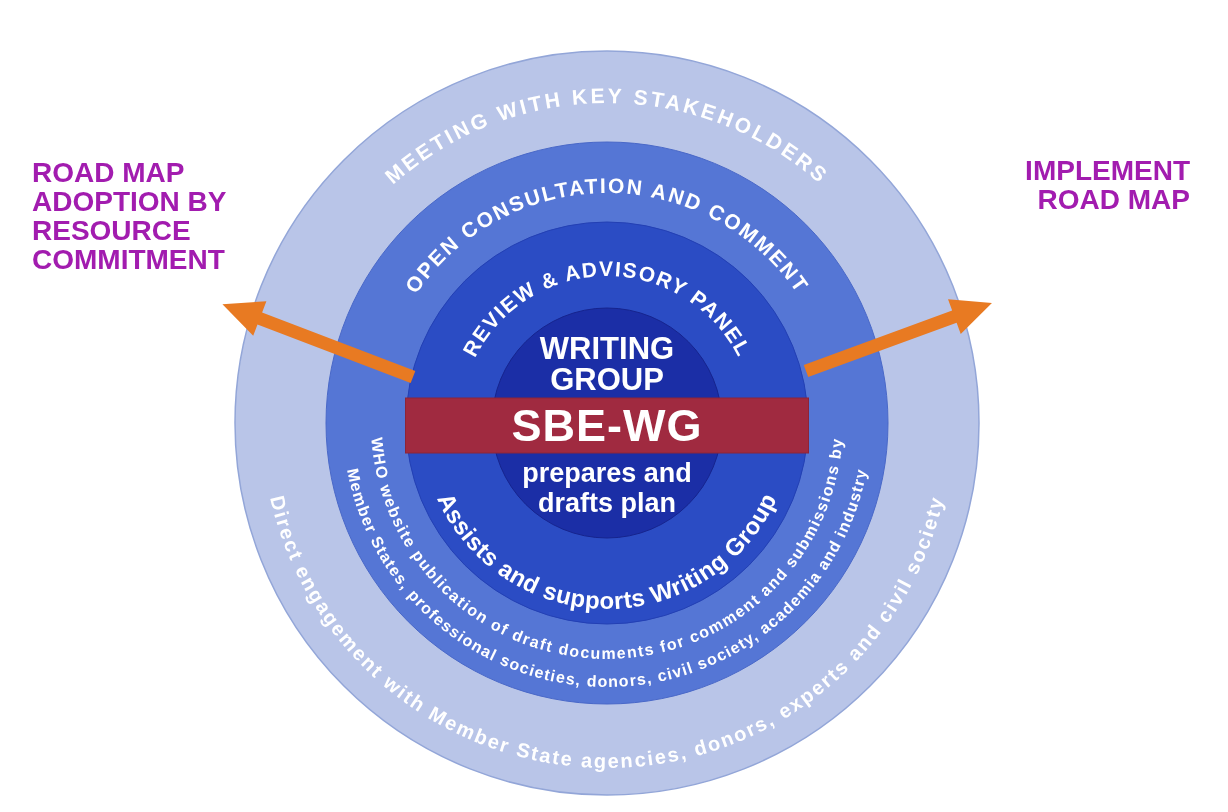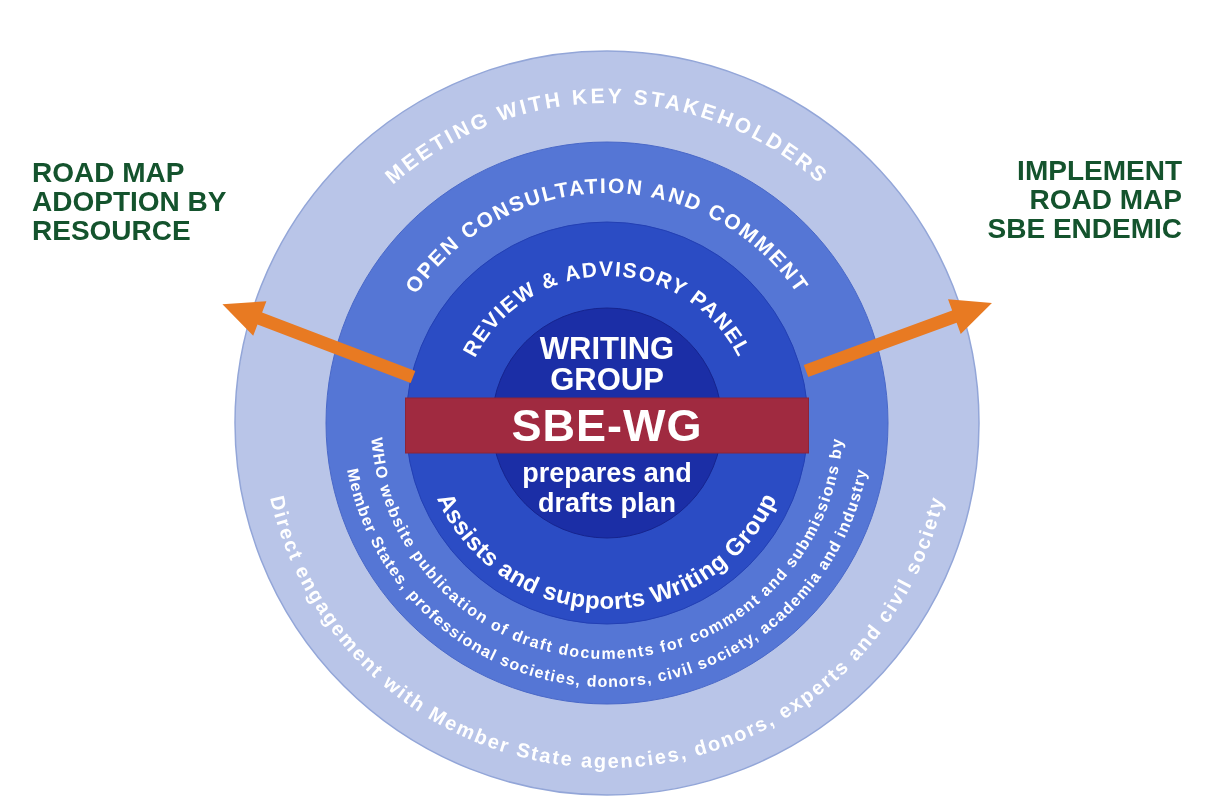--- a/index.html
+++ b/index.html
@@ -28,25 +28,25 @@
   .banner-text  { fill: #ffffff; font-weight: bold; font-size: 45px; letter-spacing: 1px; }
   .core-sub     { fill: #ffffff; font-weight: bold; font-size: 27px; }
   text { font-family: "Liberation Sans", sans-serif; }
 
   
   .side-label {
     position: absolute;
     font-weight: bold;
     font-size: 28px;
     line-height: 29px;
-    color: #14532d;
+    color: #a21caf;
     white-space: nowrap;
   }
   .side-label.left  { left: 32px;  top: 158px; text-align: left;  }
-  .side-label.right { right: 46px; top: 156px; text-align: right; }
+  .side-label.right { right: 38px; top: 156px; text-align: right; }
 </style>
 </head>
 <body>
 
 <div class="canvas">
 
   <svg width="1228" height="812" viewBox="0 0 1228 812">
     <defs>
 
       <path id="arcTop1" d="M 287 423 A 320 320 0 0 1 927 423"></path>
@@ -96,21 +96,21 @@
     <text class="core-sub" x="607" y="512" text-anchor="middle">drafts plan</text>
 
     <path d="M 0 -6.5 H 164 V -18.5 L 204 0 L 164 18.5 V 6.5 H 0 Z" transform="translate(413,377) rotate(-159.1)" fill="#e87a22"></path>
     <path d="M 0 -6.5 H 158 V -18.5 L 198 0 L 158 18.5 V 6.5 H 0 Z" transform="translate(806,371) rotate(-20.1)" fill="#e87a22"></path>
   </svg>
 
   <div class="side-label left">
     <div>ROAD MAP</div>
     <div>ADOPTION BY</div>
     <div>RESOURCE</div>
+    <div>COMMITMENT</div>
   </div>
 
   <div class="side-label right">
     <div>IMPLEMENT</div>
     <div>ROAD MAP</div>
-    <div>SBE ENDEMIC</div>
   </div>
 
 </div>
 
 </body></html>

